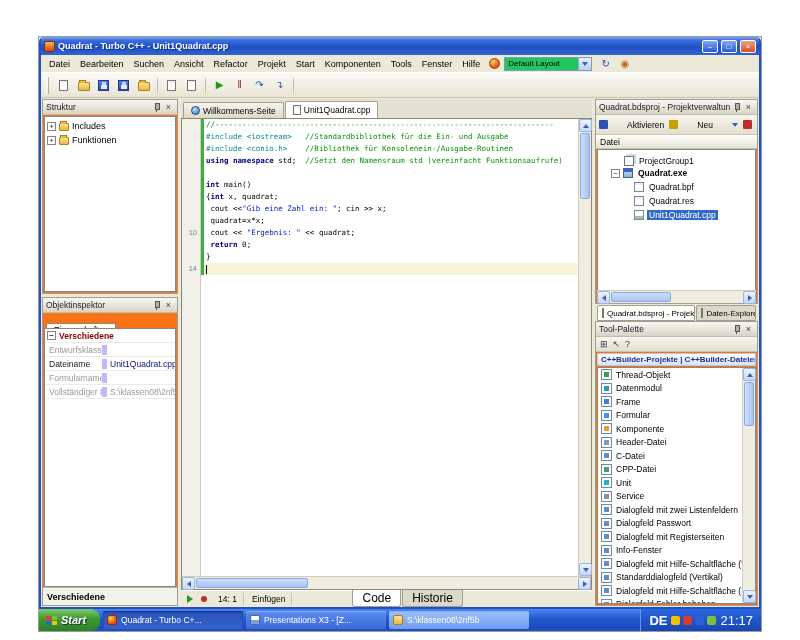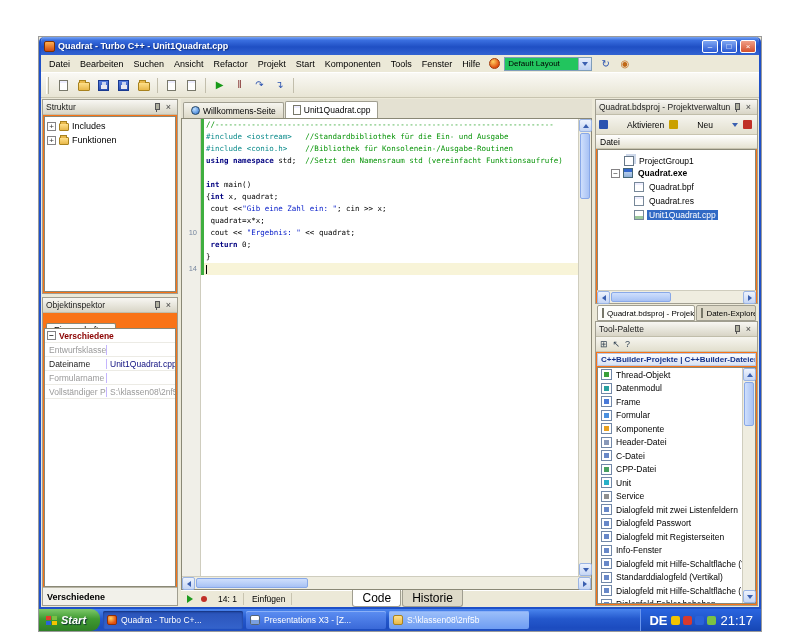--- a/index.html
+++ b/index.html
@@ -74,21 +74,21 @@
   .texp-sp{width:9px;flex:0 0 9px}
   
   .objinsp{flex:1}
   .oi-tabs{height:15px;flex:0 0 15px;display:flex;padding:10px 3px 0;gap:2px}
   .oi-tab{background:#fdfcf8;border:1px solid #8a8876;border-bottom:0;font-size:8.5px;
     padding:1px 7px;border-radius:2px 2px 0 0}
   .oi-grid{flex:1;background:#fff;border:1px solid #8a8876;margin:0 1px;min-height:0;overflow:hidden}
   .oi-cat{font-weight:bold;color:#8b0000;display:flex;gap:3px;height:14px;align-items:center;
     padding-left:2px;border-bottom:1px solid #ecebe5;font-size:8.5px}
   .oi-row{display:flex;height:14px;border-bottom:1px solid #ecebe5;font-size:8.5px;align-items:center}
-  .oi-name{width:62px;flex:0 0 62px;padding-left:4px;border-right:1px solid #c4b5fd;
+  .oi-name{width:62px;flex:0 0 62px;padding-left:4px;border-right:5px solid #c4b5fd;
     overflow:hidden;white-space:nowrap;color:#222}
   .oi-row.muted .oi-name{color:#9a9a9a}
   .oi-val{flex:1;padding-left:3px;overflow:hidden;white-space:nowrap;color:#101080}
   .oi-row.muted .oi-val{color:#9a9a9a}
   .oi-footer{height:18px;flex:0 0 18px;border-top:1px solid #b8b5a4;background:#f2f1ea;
     font-size:9px;font-weight:bold;display:flex;align-items:center;padding:0 4px}
   
   .edtabs{height:19px;flex:0 0 19px;display:flex;align-items:flex-end;gap:1px;padding:2px 2px 0;
     background:#e4e1d2}
   .edtab{display:flex;align-items:center;gap:3px;font-size:8.5px;padding:0 7px;height:16px;

